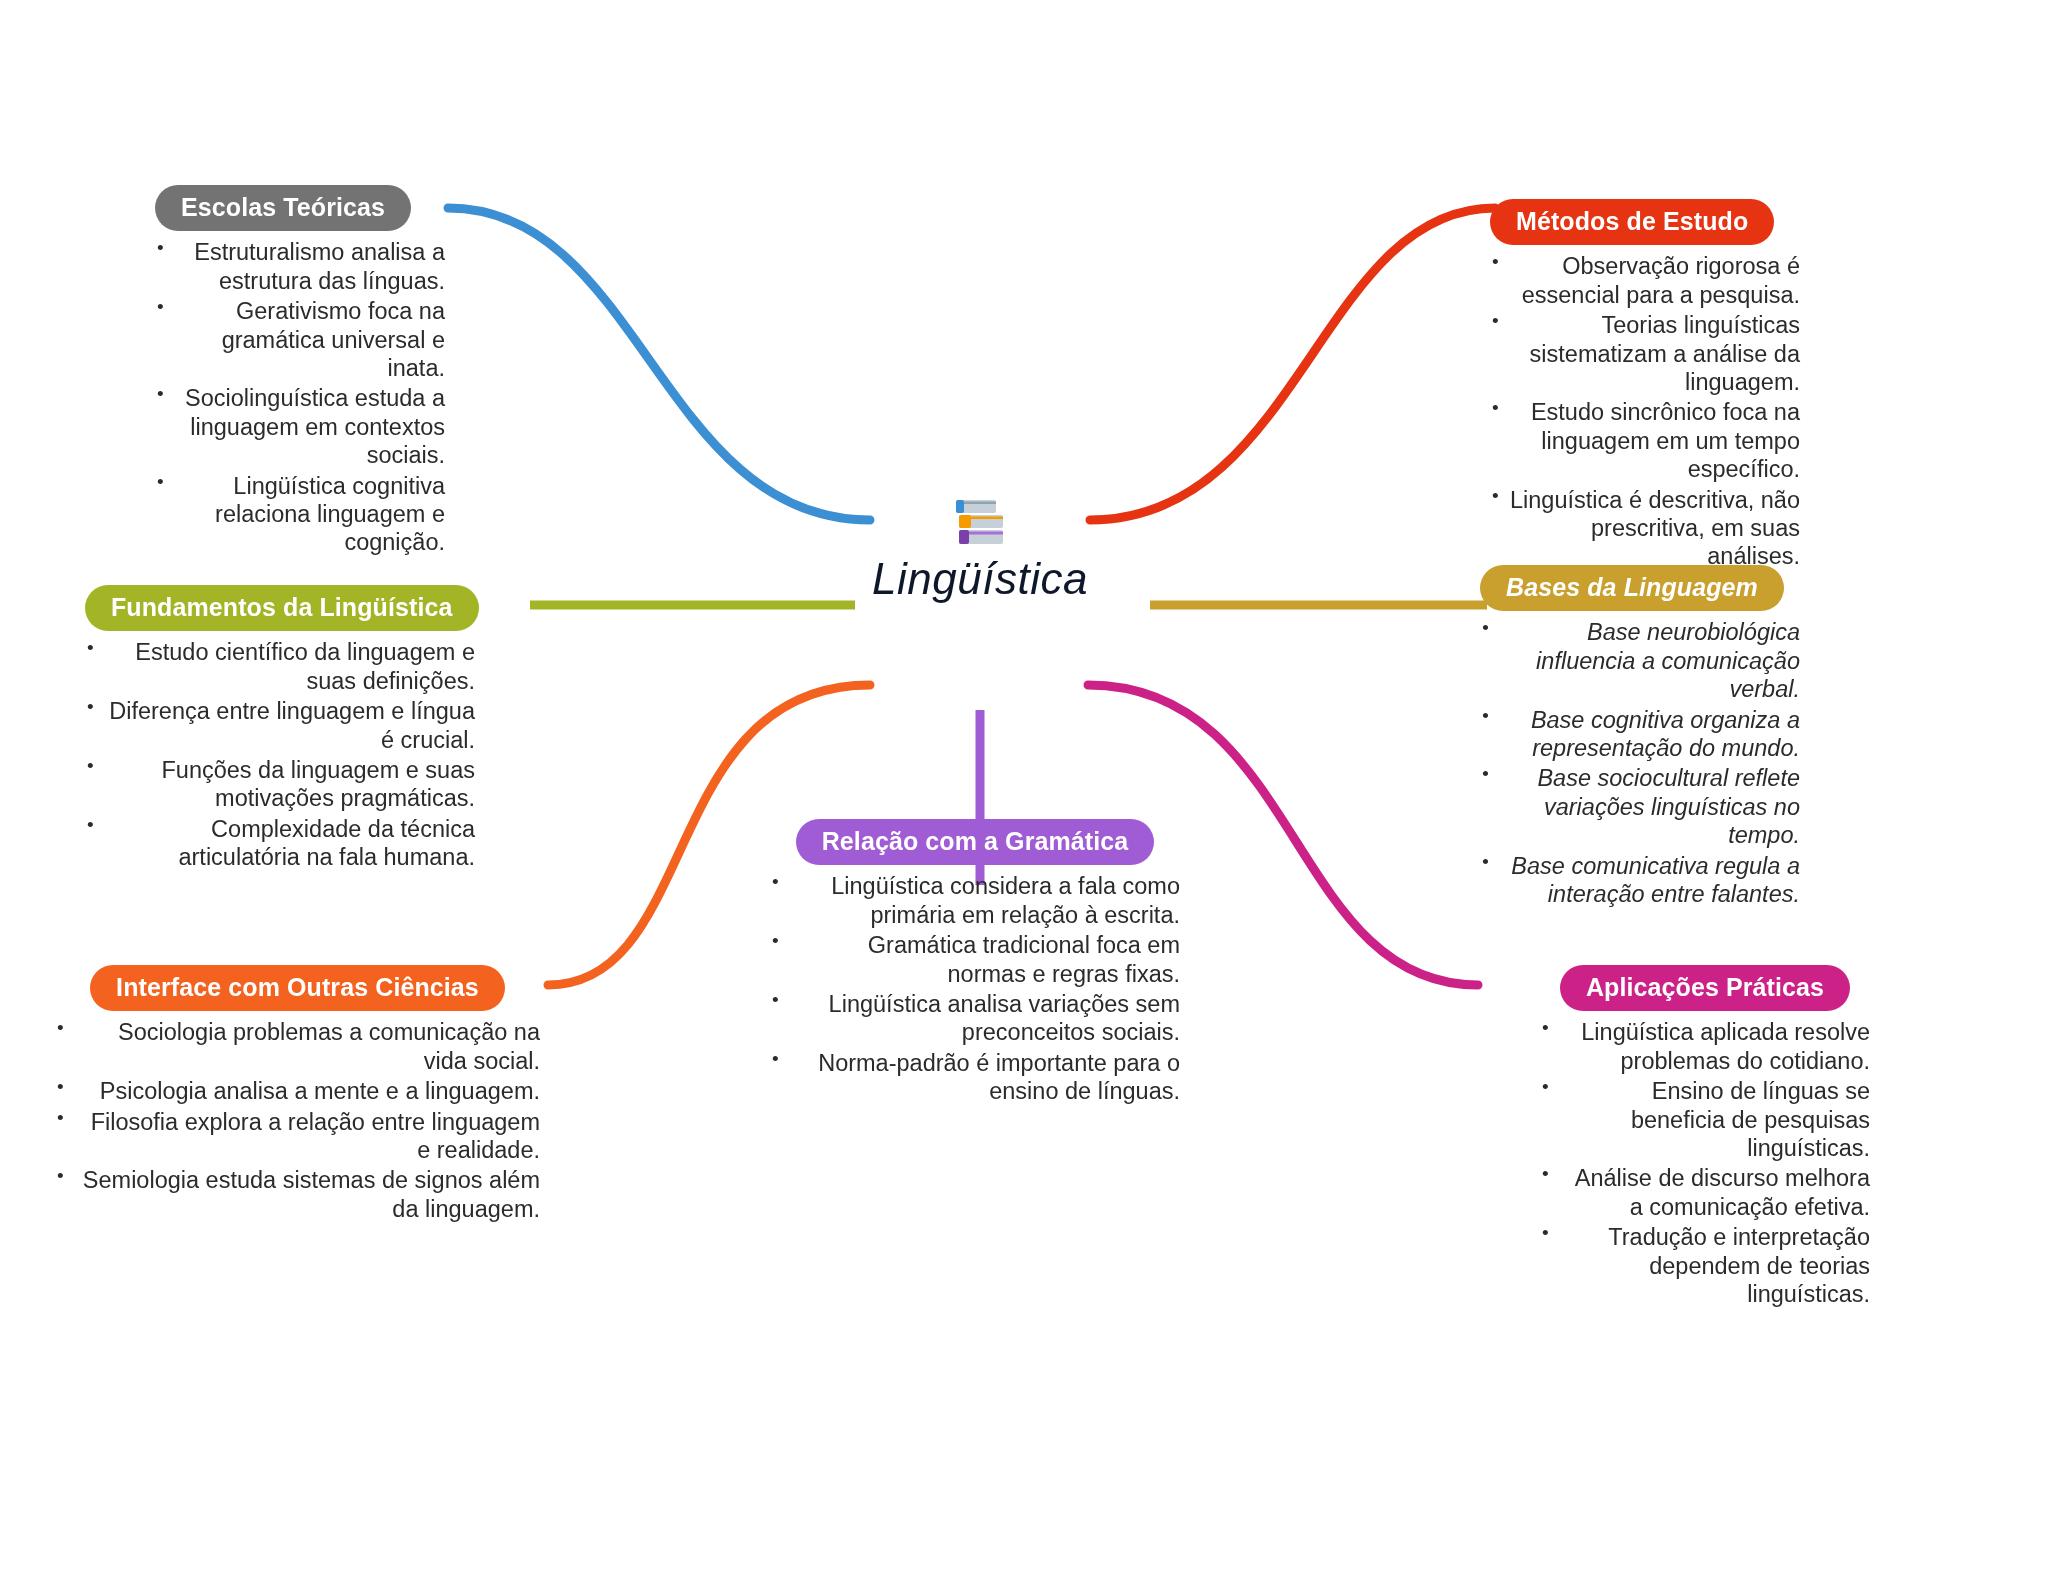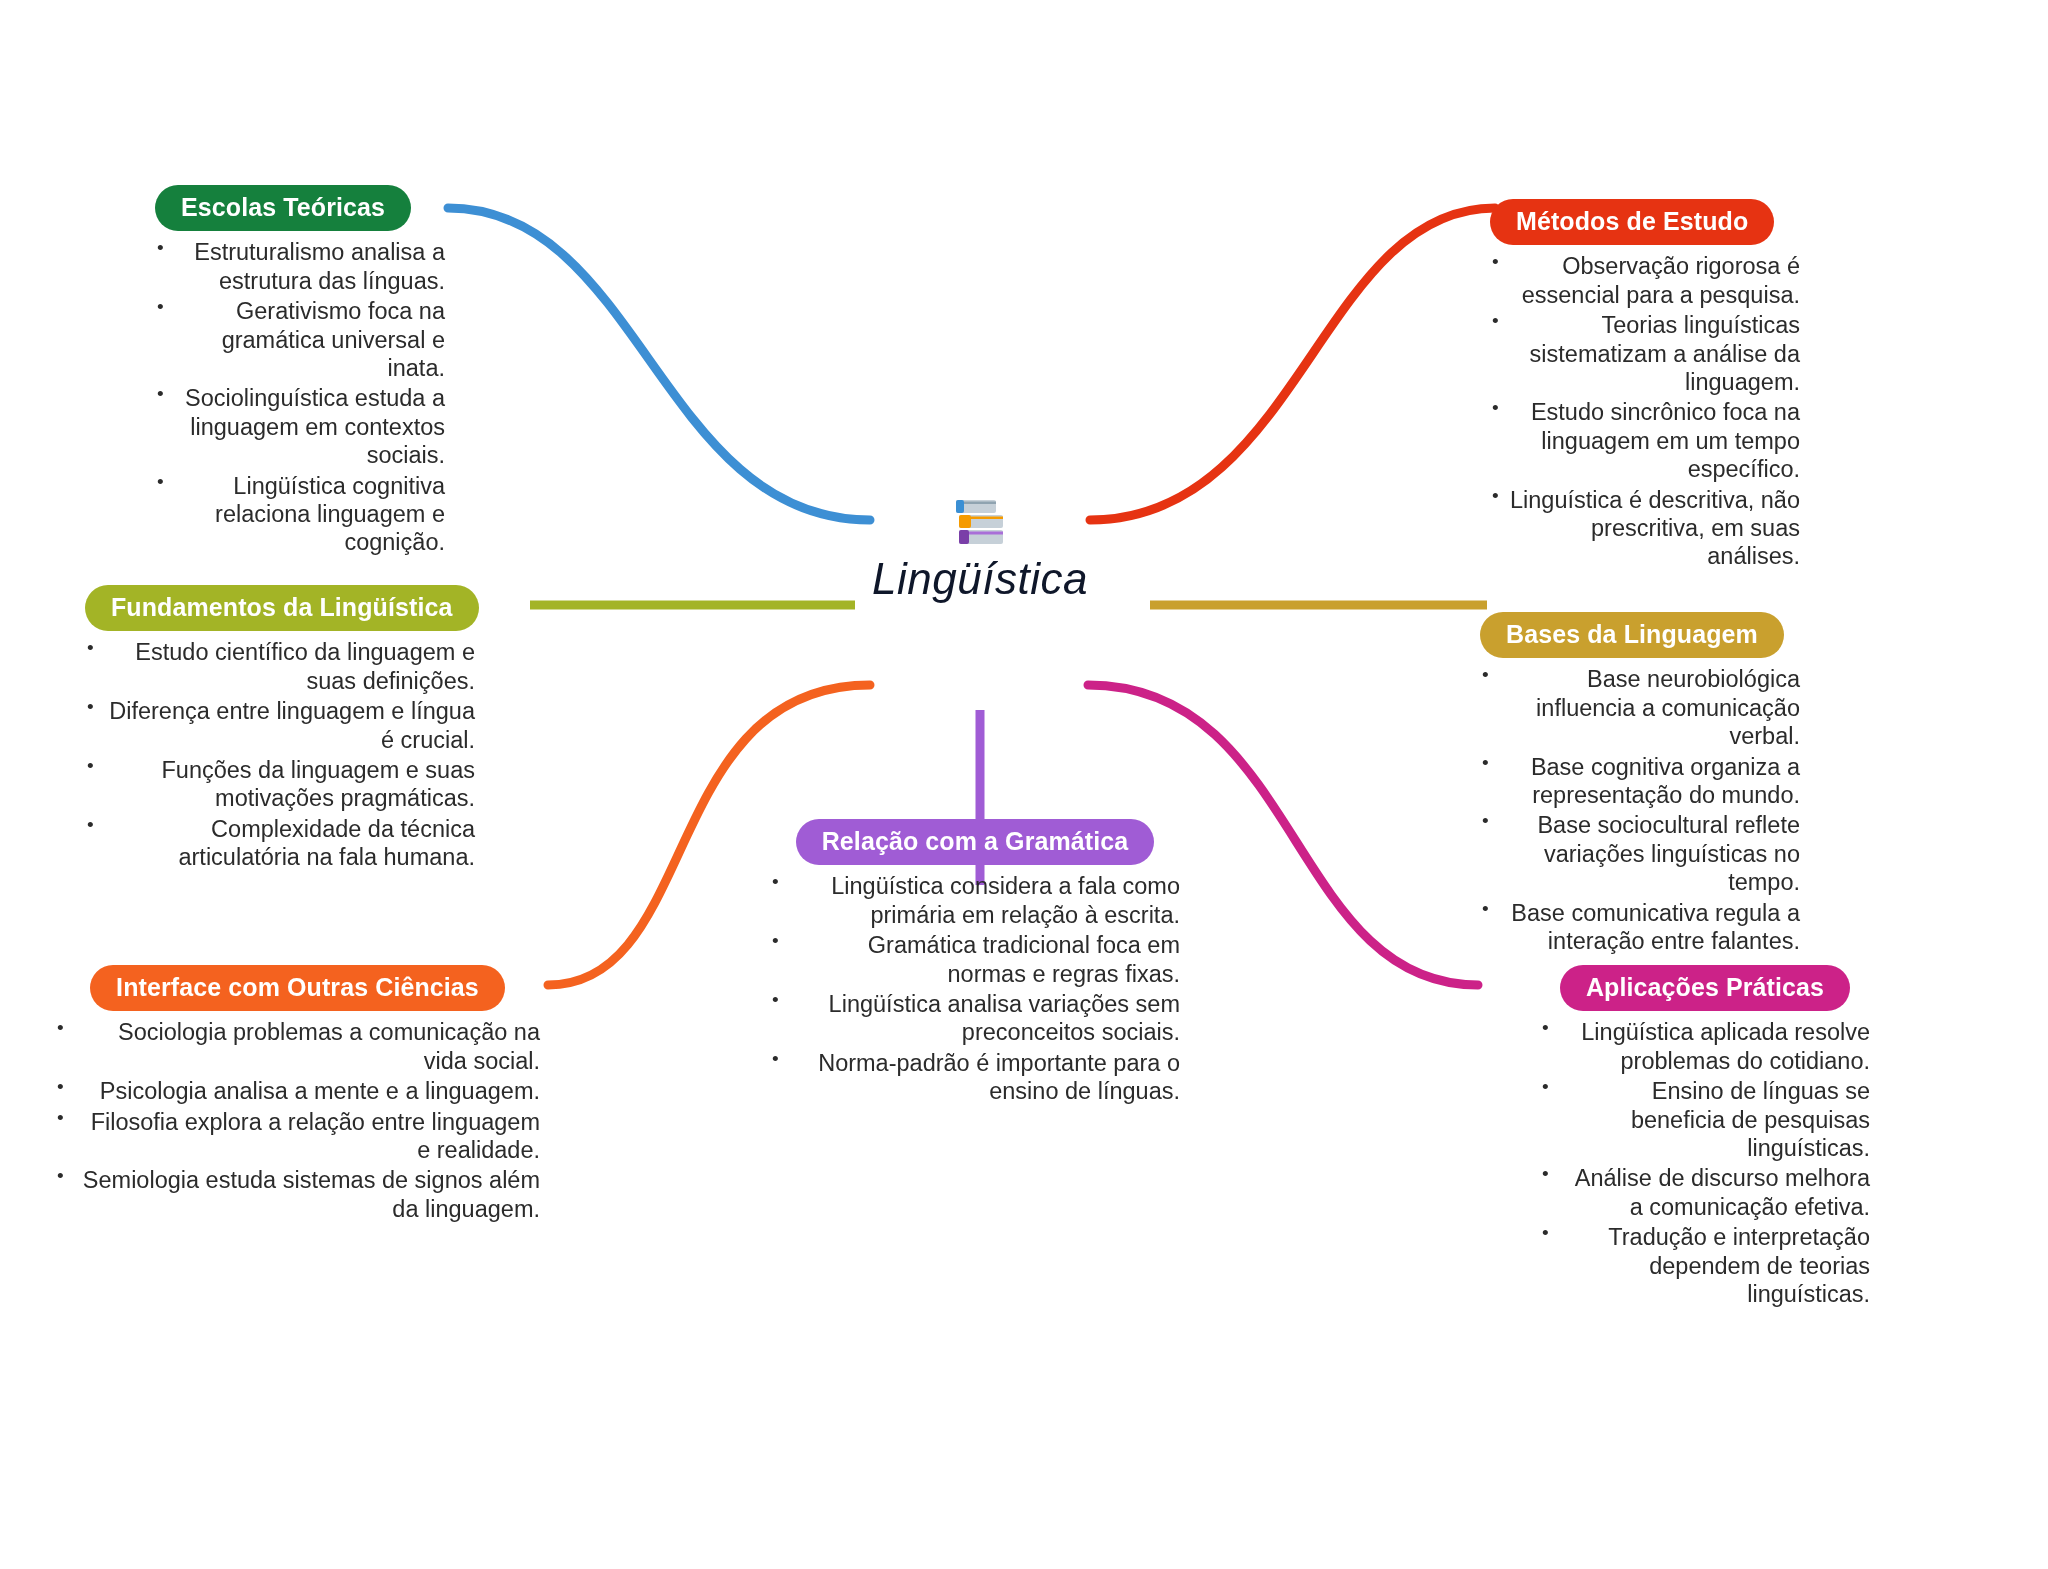--- a/index.html
+++ b/index.html
@@ -92,21 +92,21 @@
     left: 2px;
     top: -1px;
     font-size: 19px;
     color: #2b2b2b;
   }
 
   
   #branch-escolas     { left: 155px;  top: 185px;  width: 290px; }
   #branch-metodos     { left: 1490px; top: 199px;  width: 310px; }
   #branch-fundamentos { left: 85px;   top: 585px;  width: 390px; }
-  #branch-bases       { left: 1480px; top: 612px;  width: 320px; }
+  #branch-bases       { left: 1480px; top: 565px;  width: 320px; font-style: italic; }
   #branch-interface   { left: 55px;   top: 965px;  width: 485px; }
   #branch-relacao     { left: 770px;  top: 819px;  width: 410px; }
   #branch-aplicacoes  { left: 1540px; top: 965px;  width: 330px; }
 </style>
 </head>
 <body>
 
 <div id="canvas">
 
   <svg id="connectors" viewBox="0 0 2048 1569" xmlns="http://www.w3.org/2000/svg">
@@ -139,21 +139,21 @@
 
       <rect x="11" y="40" width="44" height="14" rx="2" fill="#C6D0D8"></rect>
       <rect x="11" y="40" width="10" height="14" rx="2" fill="#7A3FA8"></rect>
       <rect x="21" y="41.5" width="34" height="3" fill="#A96FD8"></rect>
     </svg>
     <div class="center-title">Lingüística</div>
   </div>
 
   <div class="branch" id="branch-escolas">
     <div class="pill-row left">
-      <div class="pill" style="background:#15803d">Escolas Teóricas</div>
+      <div class="pill" style="background:#737373">Escolas Teóricas</div>
     </div>
     <ul class="bullets">
       <li>Estruturalismo analisa a estrutura das línguas.</li>
       <li>Gerativismo foca na gramática universal e inata.</li>
       <li>Sociolinguística estuda a linguagem em contextos sociais.</li>
       <li>Lingüística cognitiva relaciona linguagem e cognição.</li>
     </ul>
   </div>
 
   <div class="branch" id="branch-metodos">

